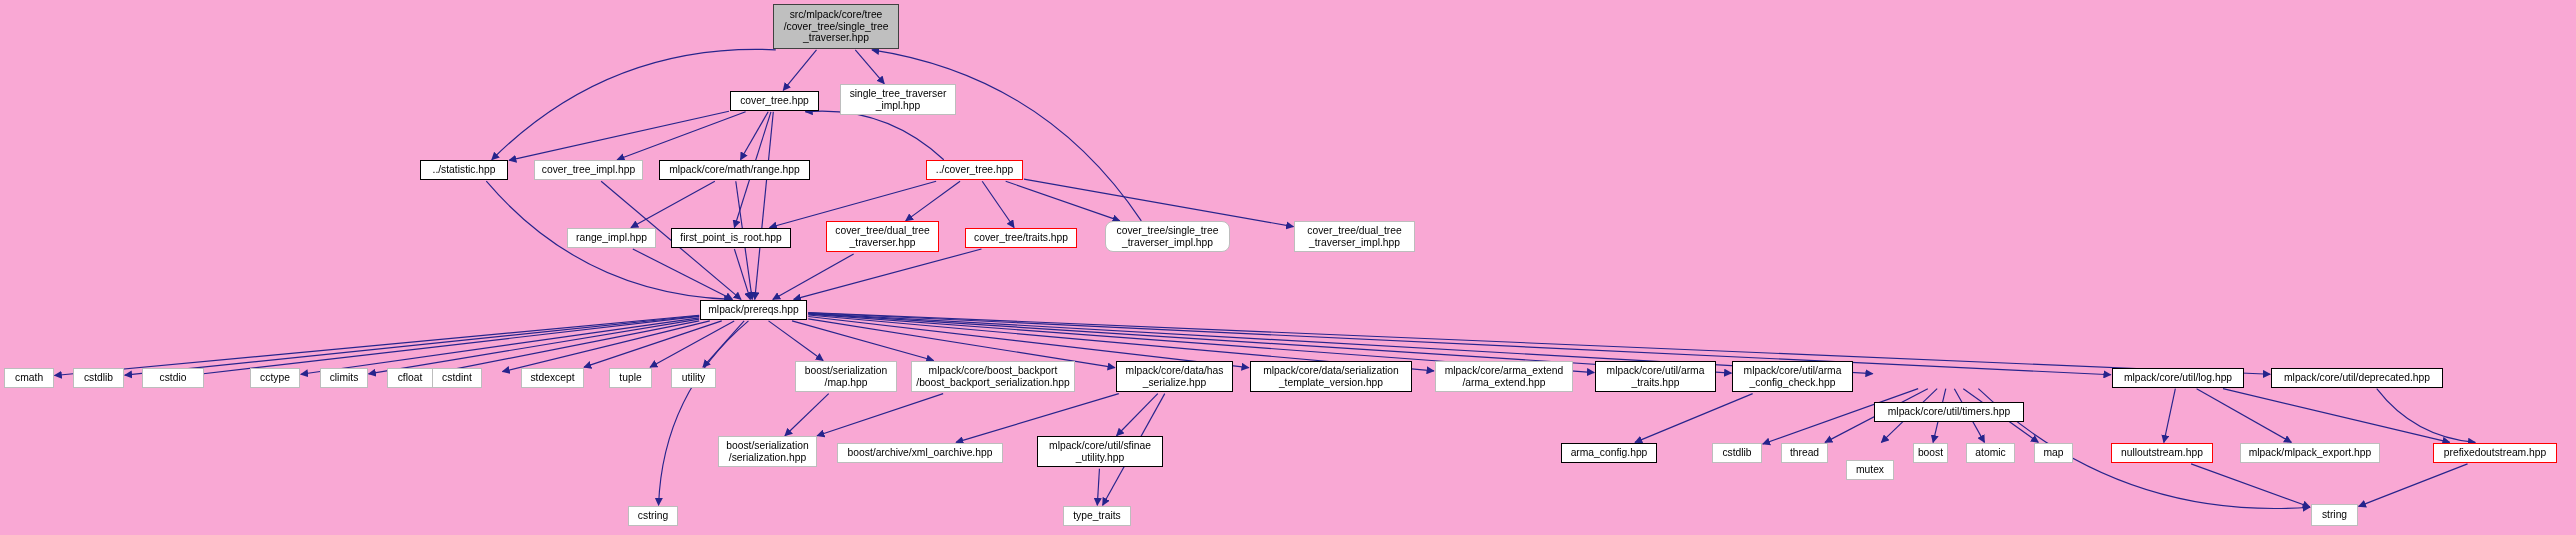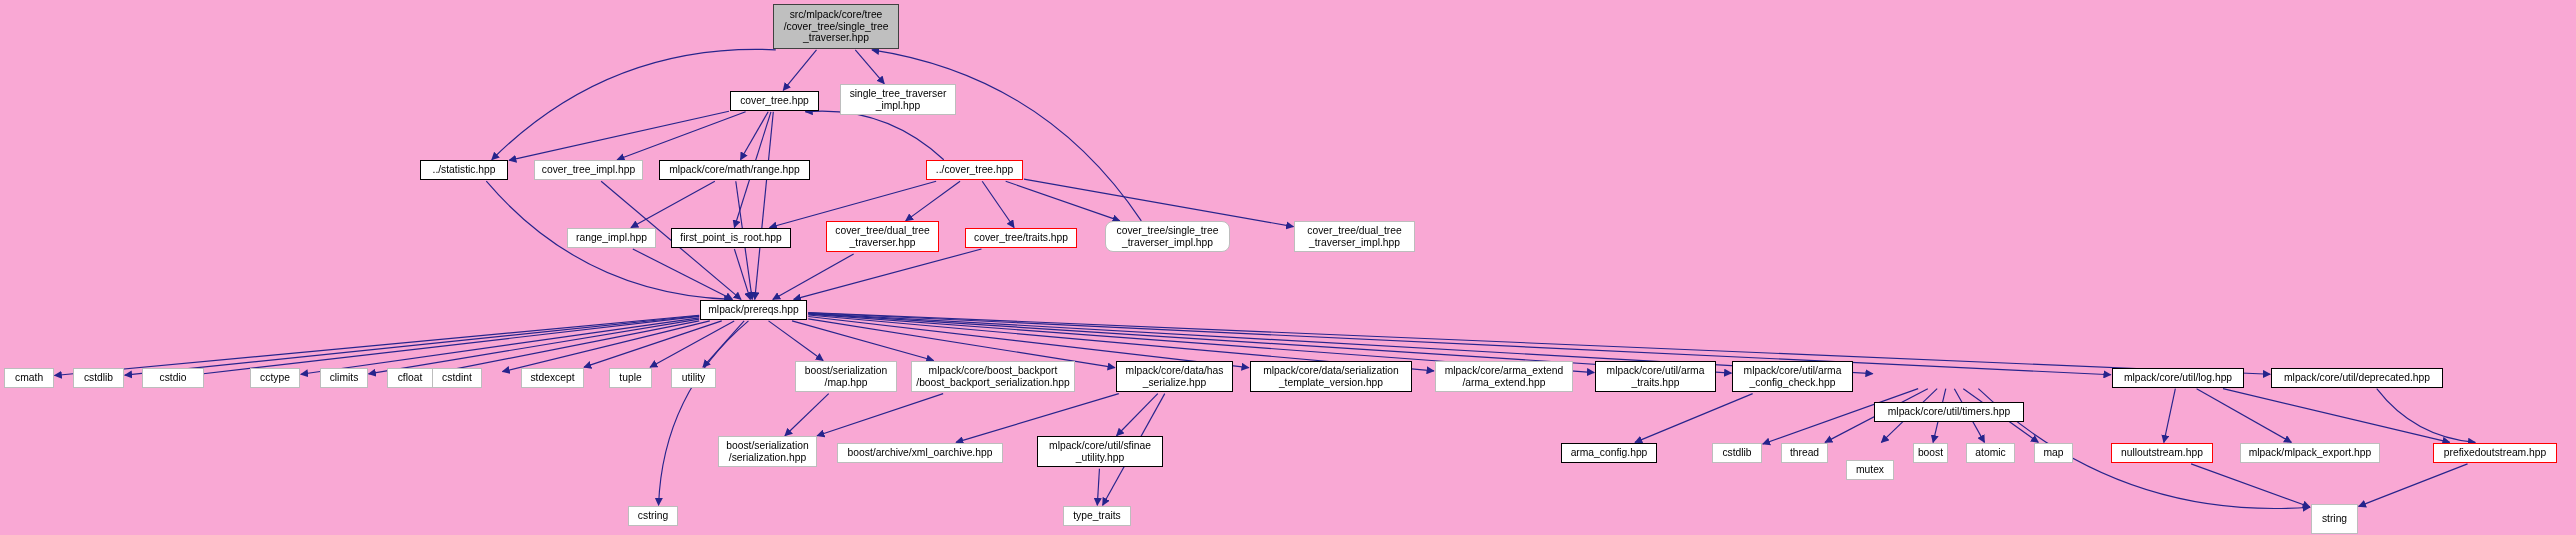--- a/index.html
+++ b/index.html
@@ -185,16 +185,16 @@
       <div class="node" style="left: 1781px; top: 443px; width: 47px; height: 20px;">thread</div>
       <div class="node" style="left: 1846px; top: 460px; width: 48px; height: 20px;">mutex</div>
       <div class="node" style="left: 1913px; top: 443px; width: 35px; height: 20px;">boost</div>
       <div class="node" style="left: 1966px; top: 443px; width: 49px; height: 20px;">atomic</div>
       <div class="node" style="left: 2034px; top: 443px; width: 39px; height: 20px;">map</div>
       <div class="node redborder" style="left: 2111px; top: 443px; width: 102px; height: 20px;">nulloutstream.hpp</div>
       <div class="node" style="left: 2240px; top: 443px; width: 140px; height: 20px;">mlpack/mlpack_export.hpp</div>
       <div class="node redborder" style="left: 2433px; top: 443px; width: 124px; height: 20px;">prefixedoutstream.hpp</div>
       <div class="node" style="left: 628px; top: 506px; width: 50px; height: 20px;">cstring</div>
       <div class="node" style="left: 1063px; top: 506px; width: 68px; height: 20px;">type_traits</div>
-      <div class="node" style="left: 2311px; top: 504px; width: 47px; height: 30px;">string</div>
+      <div class="node" style="left: 2311px; top: 504px; width: 47px; height: 22px;">string</div>
     </div>
 </div>
 
 
 </body></html>

